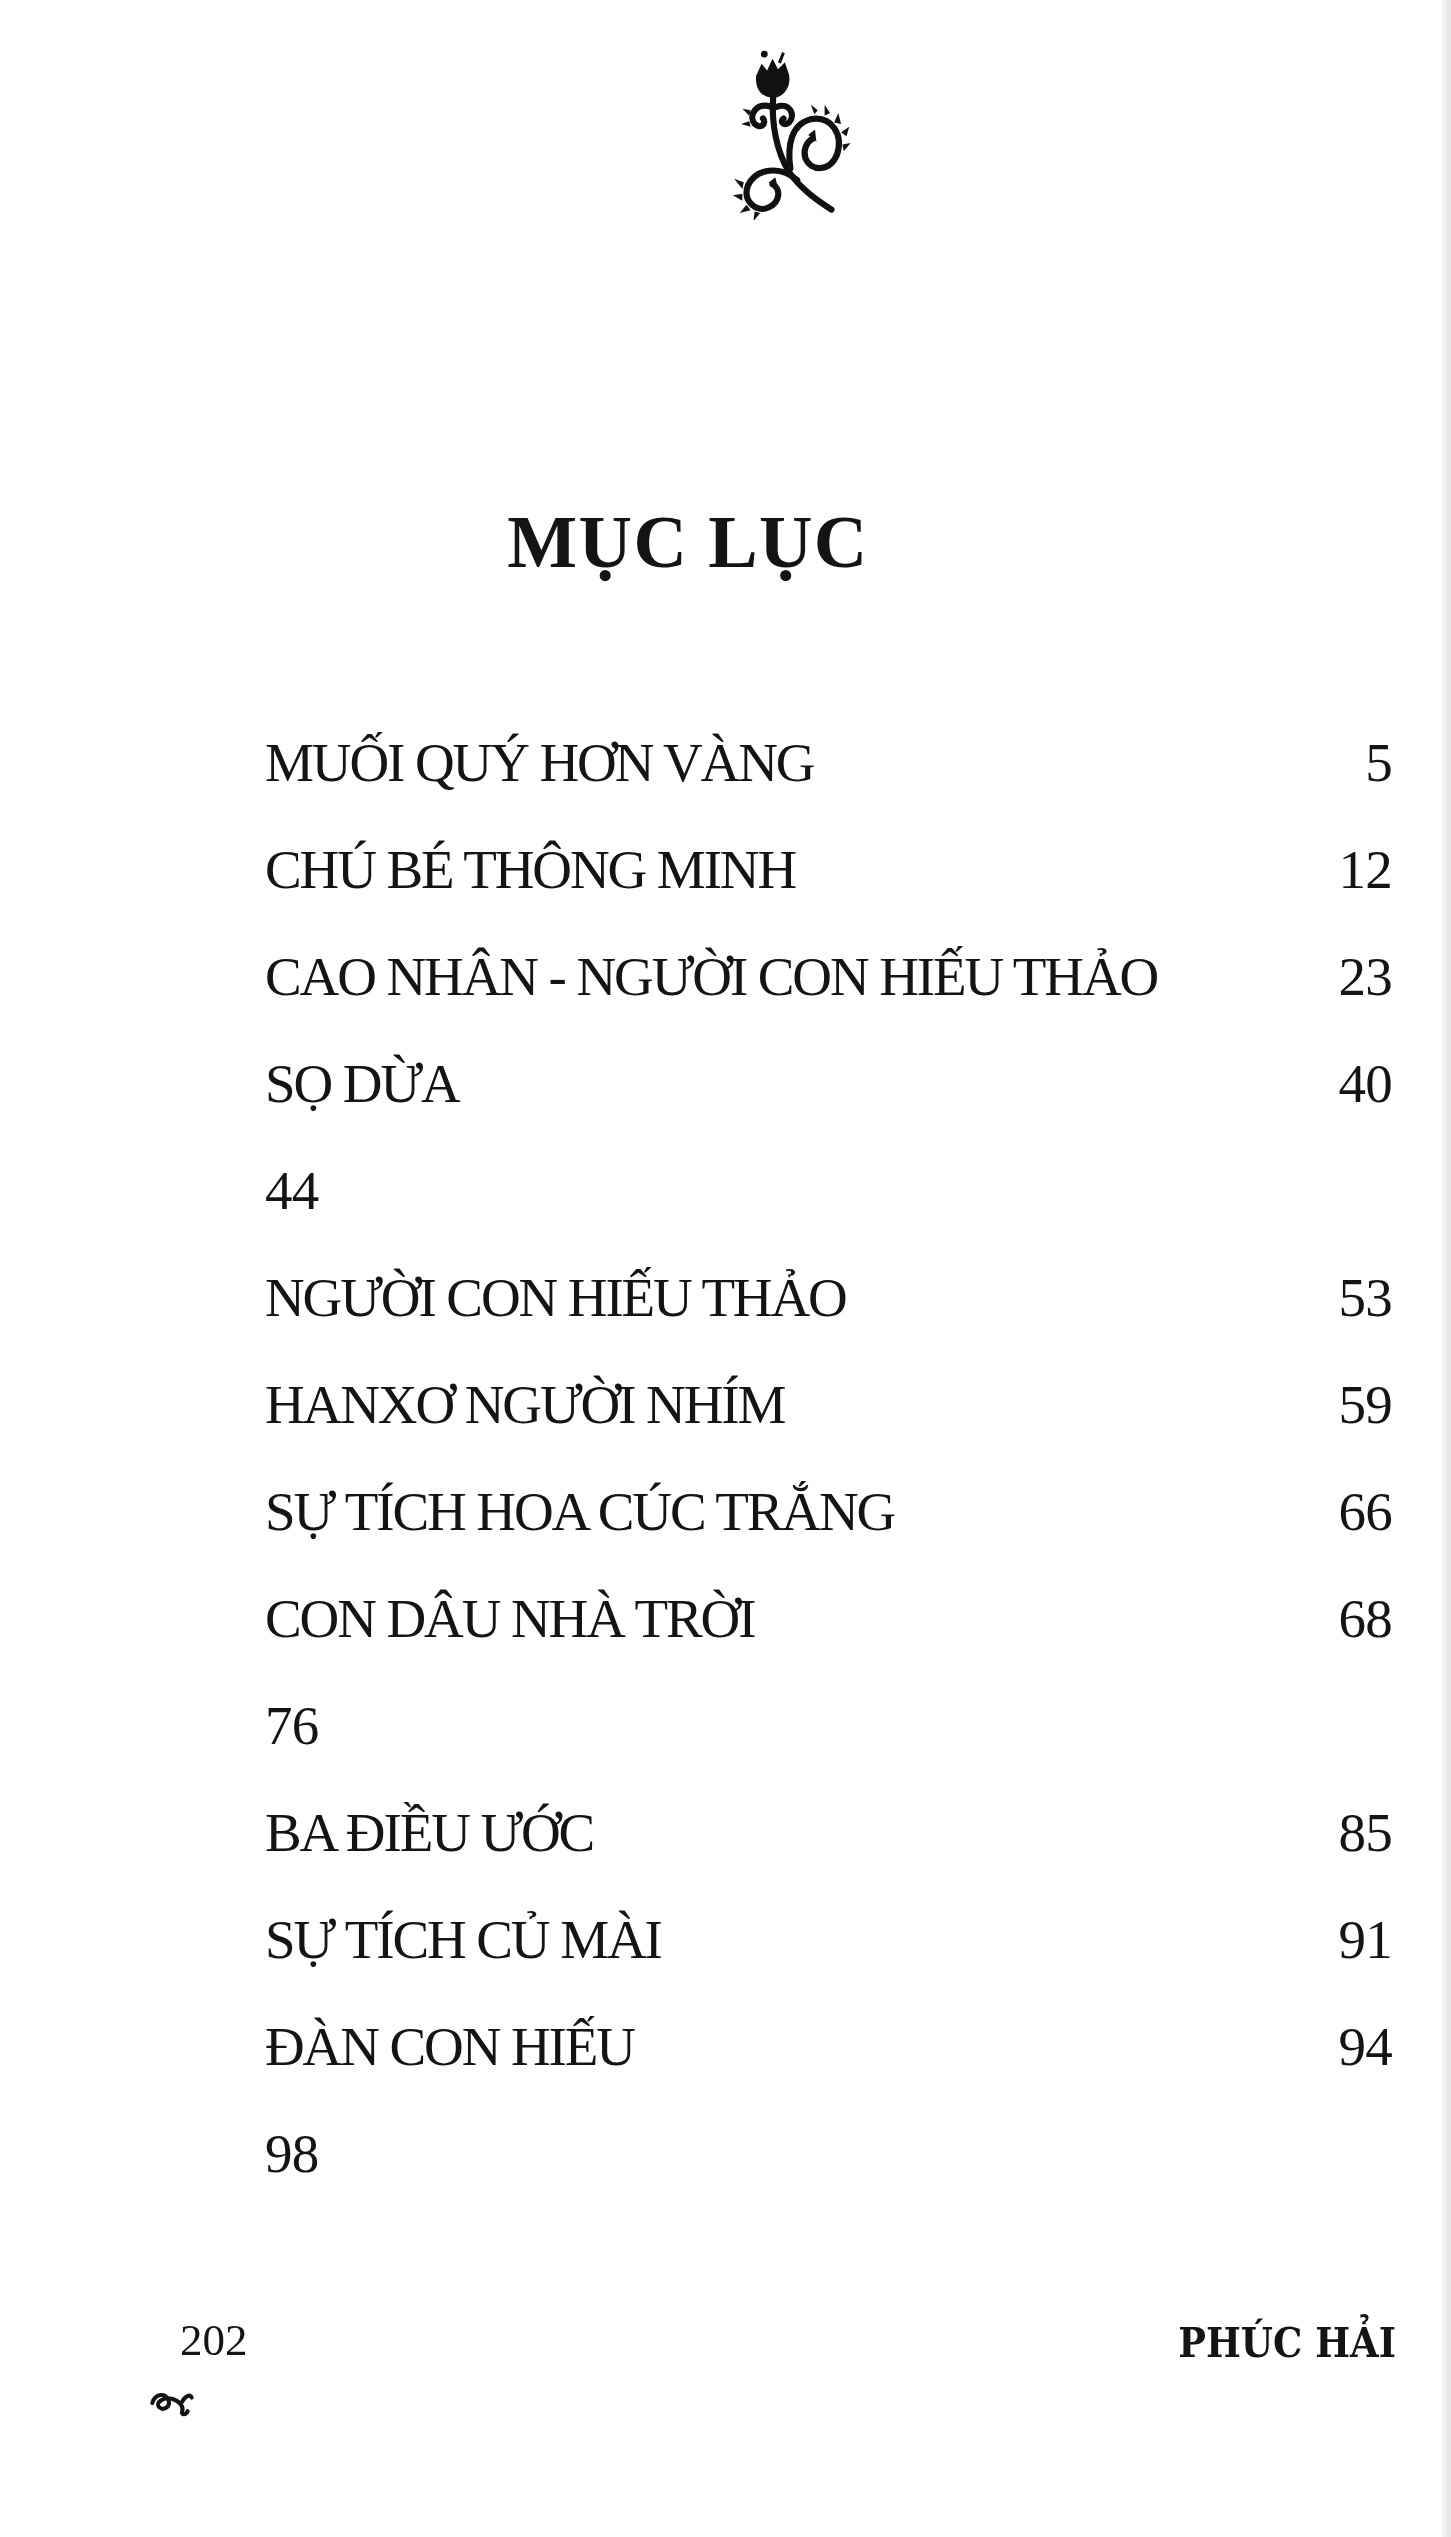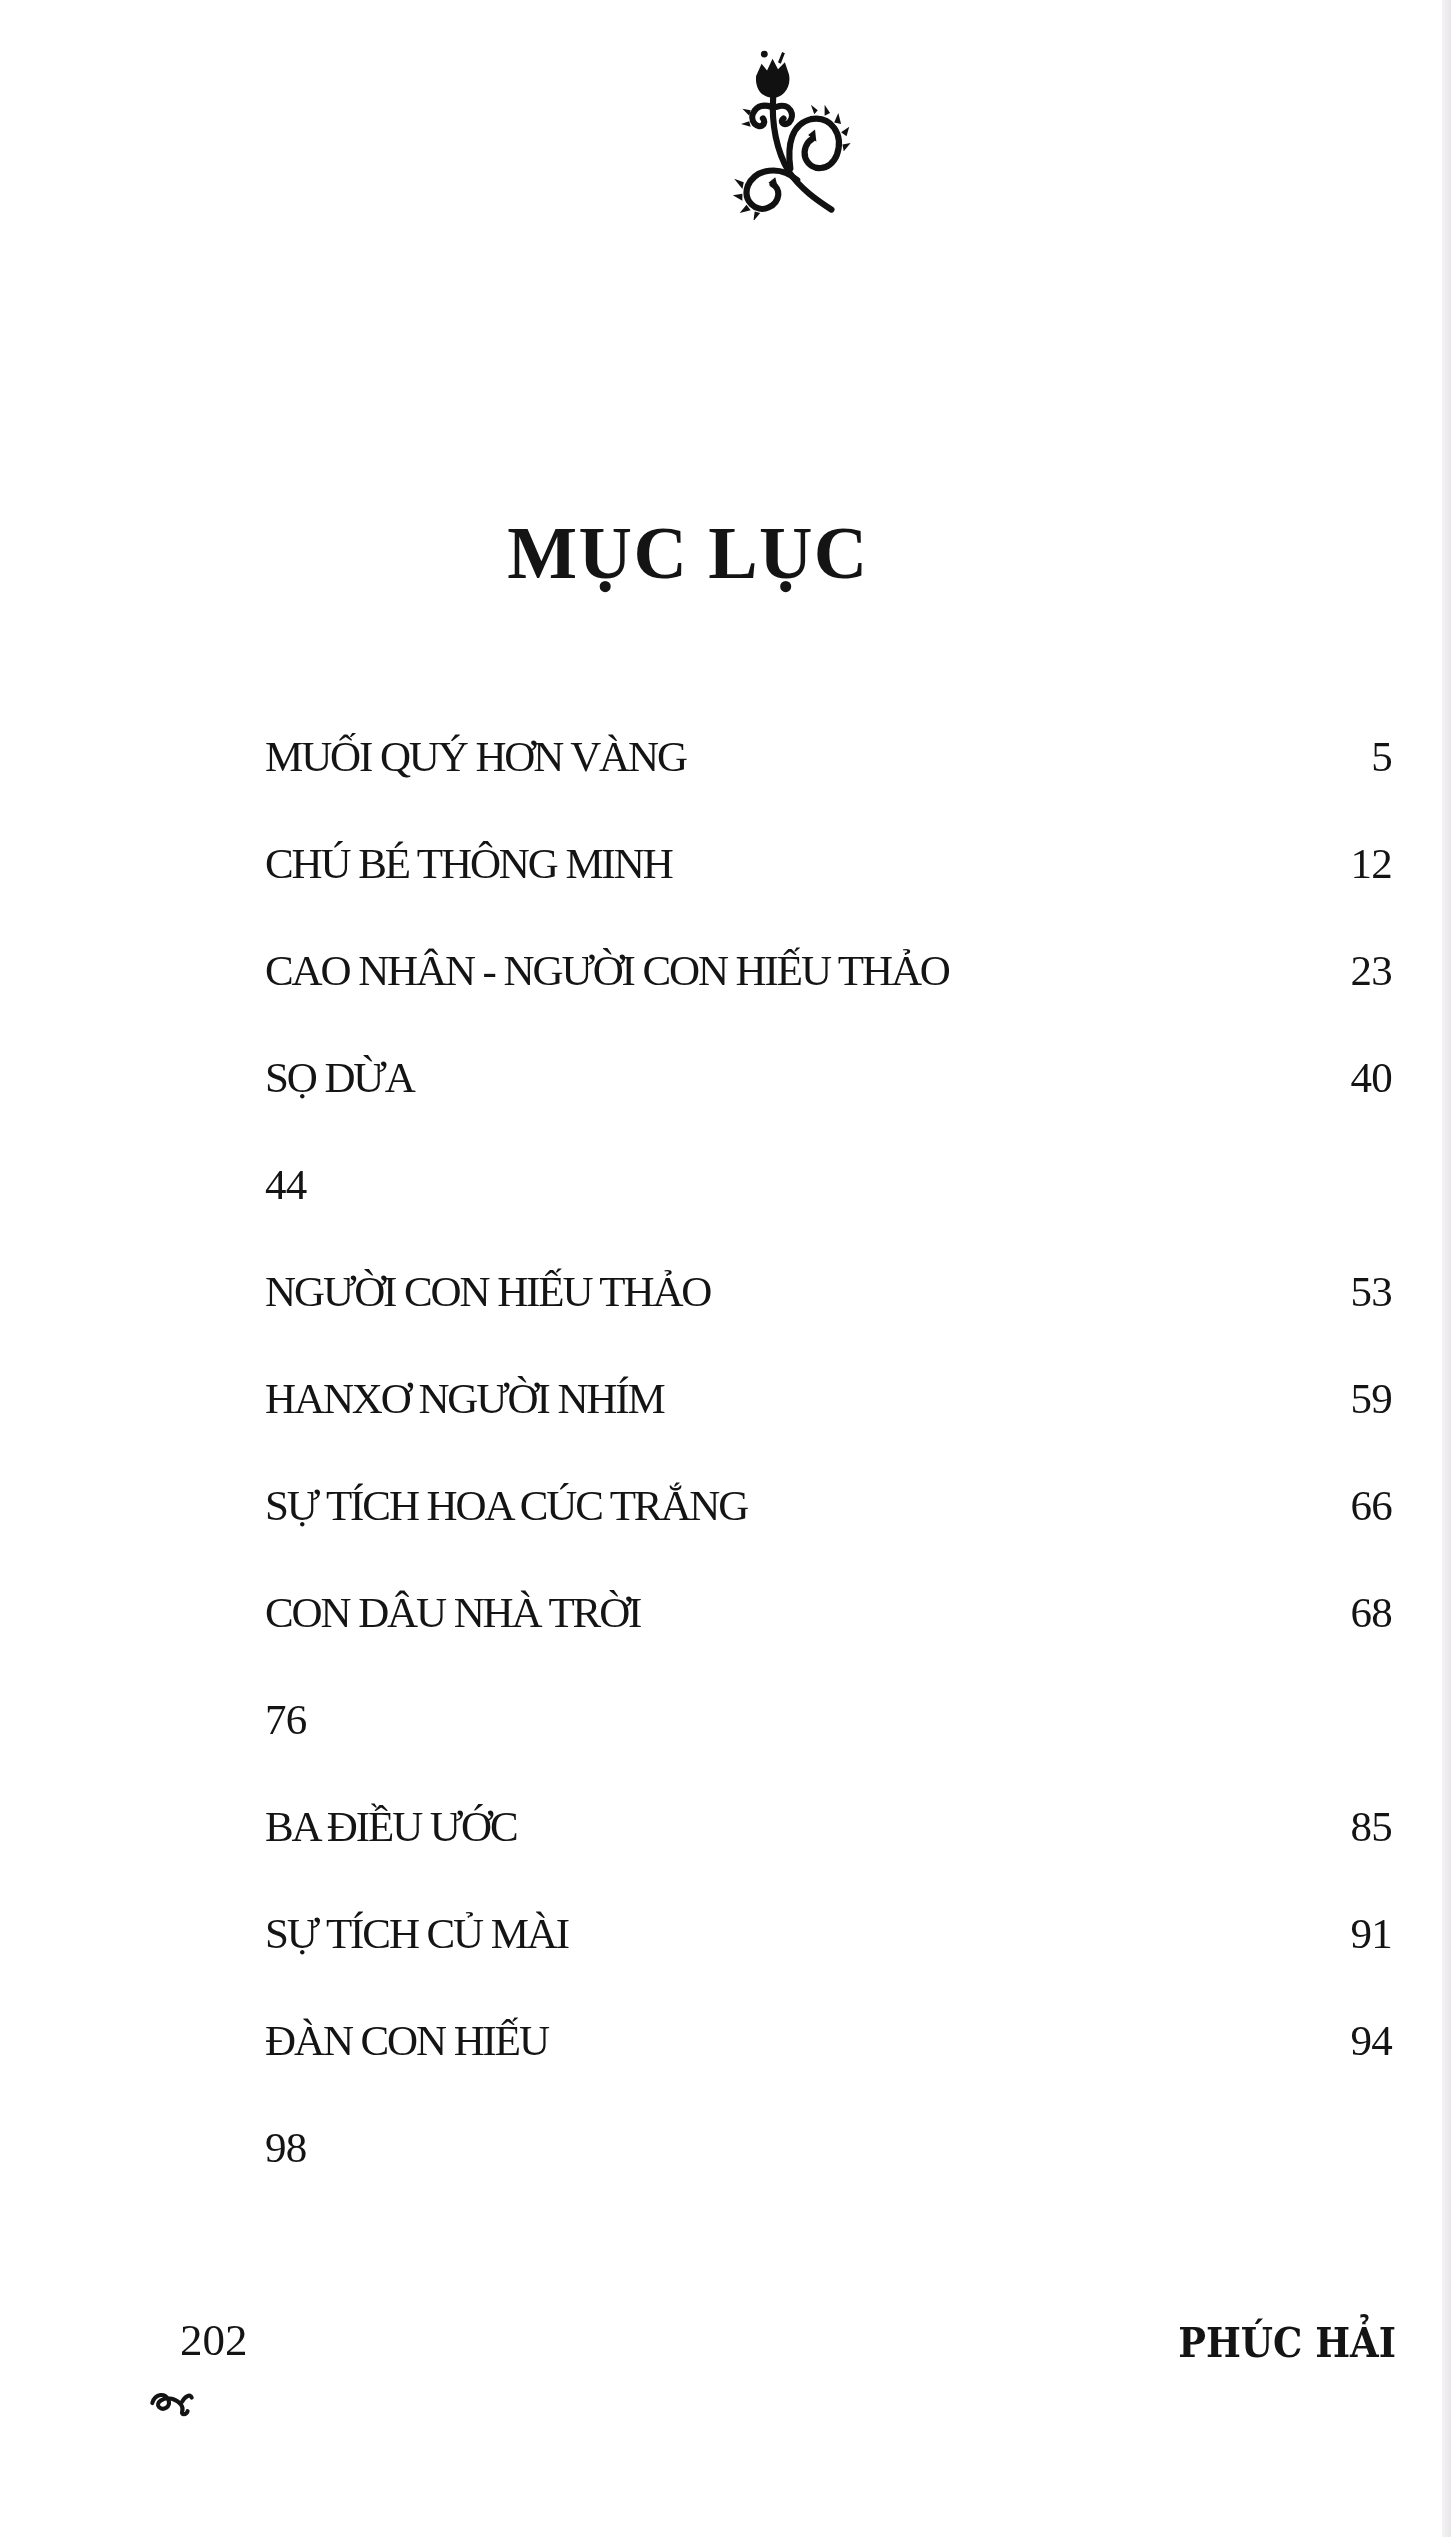--- a/index.html
+++ b/index.html
@@ -17,40 +17,40 @@
       background: linear-gradient(to right, #f4f2f4, #e6e4e8);
     }
     .ornament {
       position: absolute;
       left: 715px; top: 20.6px;
       width: 137px; height: 199px;
     }
     .title {
       position: absolute;
       left: 0; width: 1308px;
-      top: 516px;
+      top: 505px;
       text-align: center;
       font-size: 74px;
       font-weight: bold;
       letter-spacing: 1.4px;
       line-height: 1;
       padding-left: 68px;
       box-sizing: border-box;
     }
     .toc {
       position: absolute;
       left: 265px; top: 735px;
       width: 1127px;
     }
     .toc-row {
       display: flex;
       justify-content: space-between;
       align-items: baseline;
       height: 107px;
-      font-size: 43px;
+      font-size: 55px;
       line-height: 1;
       letter-spacing: -2.1px;
     }
     .toc-row .label { white-space: nowrap; }
     .toc-row .page { white-space: nowrap; letter-spacing: -0.7px; }
     .footer-page {
       position: absolute;
       left: 136px; top: 2318px;
       font-size: 45px; line-height: 1;
       font-family: "Liberation Serif", serif;

